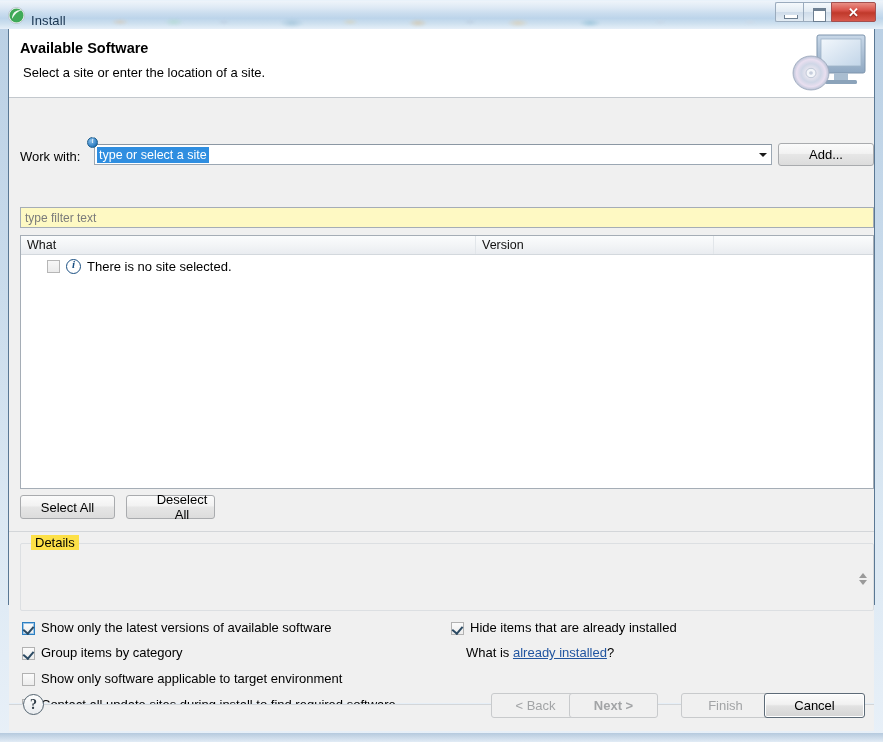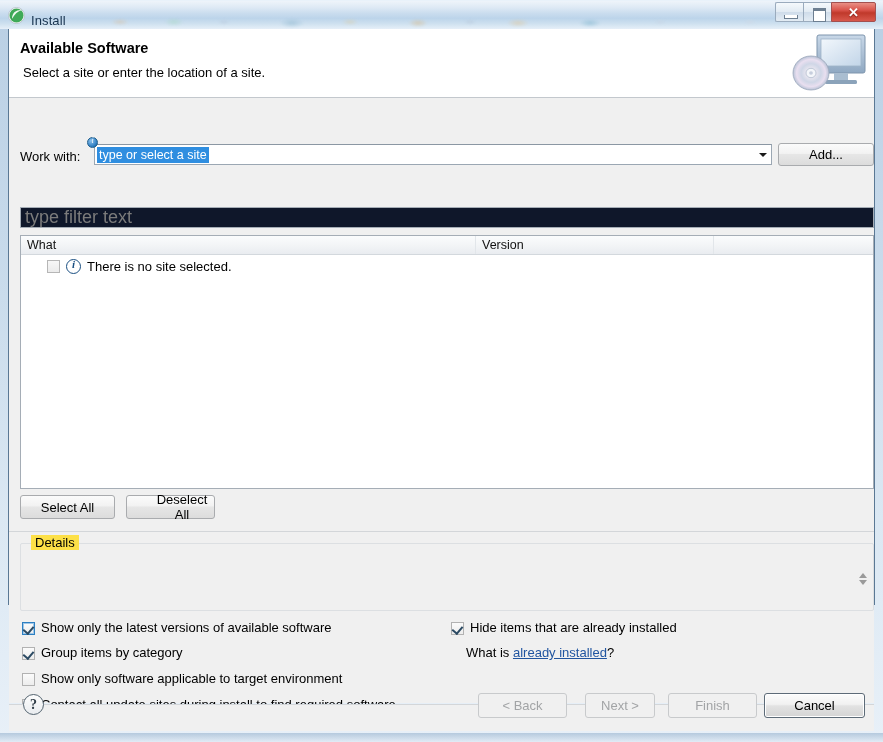--- a/index.html
+++ b/index.html
@@ -194,23 +194,23 @@
     position: absolute; left: 625px; top: 140px;
     width: 192px; height: 34px;
     border: 4px solid #e8372c;
     pointer-events: none;
   }
 
   
   #filter-input {
     position: absolute; left: 11px; top: 108px;
     width: 854px; height: 21px;
-    background: #0f172a;
+    background: #fef9c3;
     border: 1px solid #a5adb6;
-    font-size: 18px;
+    font-size: 12px;
     color: #7b7b7b;
     padding: 0 4px;
     line-height: 19px;
     font-family: "Liberation Sans", sans-serif;
   }
   #filter-input::placeholder { color:#7b7b7b; opacity:1; }
 
   
   #table {
     position: absolute; left: 11px; top: 136px;
@@ -367,28 +367,29 @@
     font-size: 13px; color: #000;
     font-family: "Liberation Sans", sans-serif;
     display: flex; align-items: center; justify-content: center;
     cursor: default;
     padding: 0;
   }
   .wbtn.disabled {
     color: #a2a4a6;
     border-color: #c8cacc;
     background: #f0f0f0;
+    margin-left: 13px;
   }
   .wbtn.default {
     border: 1px solid #5d6b78;
     box-shadow: 0 0 0 1px #ffffff inset;
     background: linear-gradient(180deg,#fcfcfc 0%,#f1f1f1 45%,#e2e2e2 52%,#d4d4d4 100%);
   }
   #btn-back   { position:absolute; left: 478px; top: 693px; width: 89px; height: 25px; }
-  #btn-next   { position:absolute; left: 585px; top: 693px; width: 70px; height: 25px; }
+  #btn-next   { position:absolute; left: 556px; top: 693px; width: 89px; height: 25px; font-weight: bold; }
   #btn-finish { position:absolute; left: 668px; top: 693px; width: 89px; height: 25px; }
   #btn-cancel { position:absolute; left: 764px; top: 693px; width: 101px; height: 25px; }
 
   
   #dialog-bottom-glow {
     position: absolute; left: 0; top: 733px;
     width: 883px; height: 9px;
     background: linear-gradient(180deg, rgba(140,170,200,.55), rgba(190,210,230,.15));
   }
 </style>

